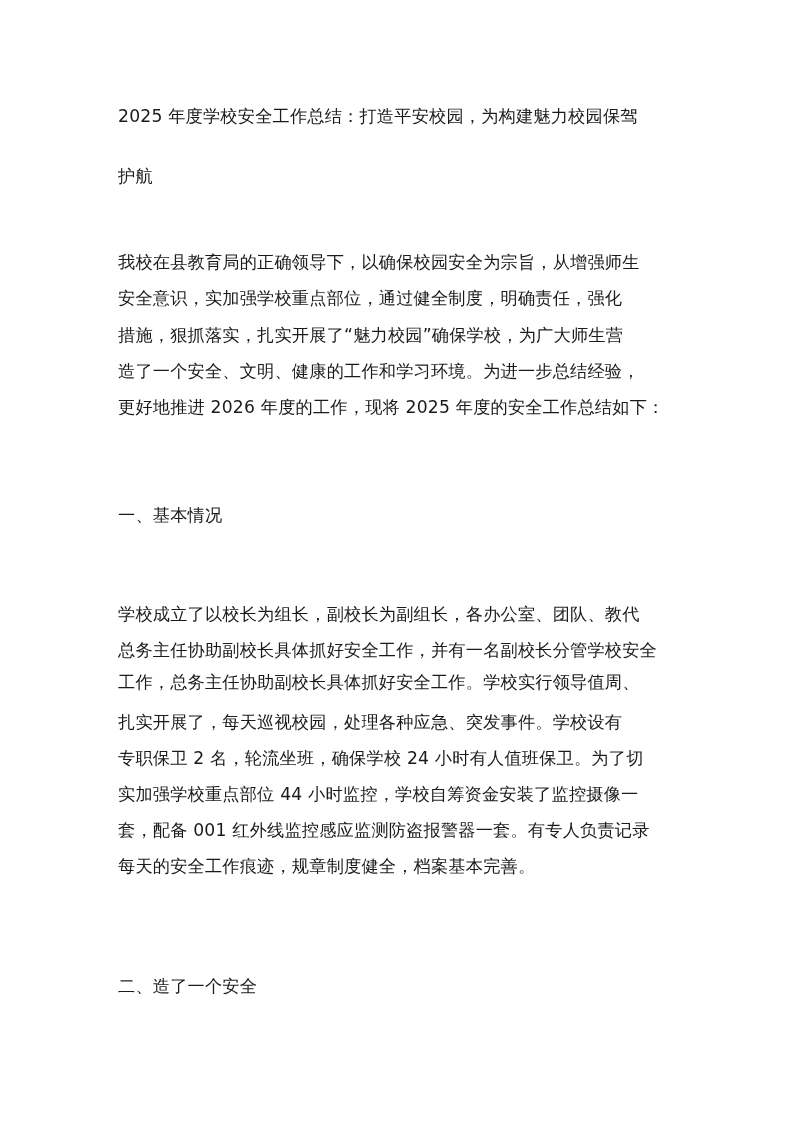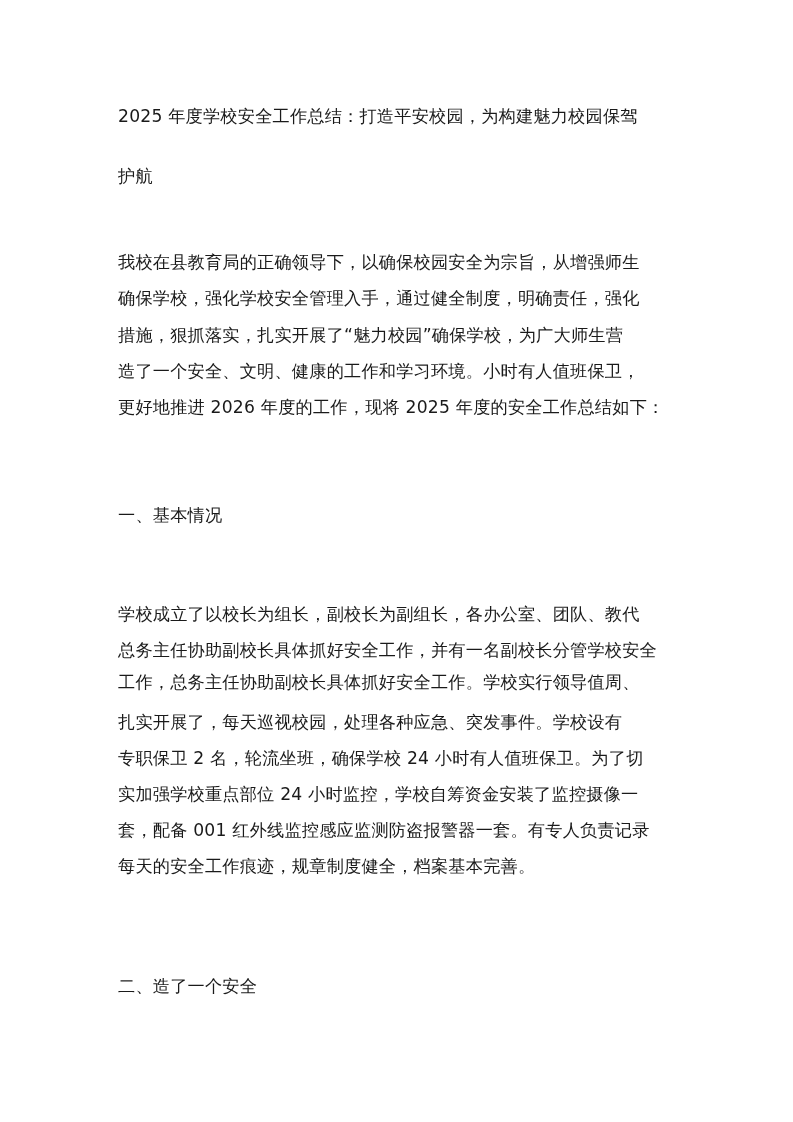--- a/index.html
+++ b/index.html
@@ -11,30 +11,30 @@
   .title2 { top: 142px; margin-top: 24px; }
 </style>
 </head>
 <body>
 
 <div class="page">
   <div class="line title">2025 年度学校安全工作总结：打造平安校园，为构建魅力校园保驾</div>
   <div class="line title2">护航</div>
 
   <div class="line" style="top:252px">我校在县教育局的正确领导下，以确保校园安全为宗旨，从增强师生</div>
-  <div class="line" style="top:288px">确保学校，强化学校安全管理入手，通过健全制度，明确责任，强化</div>
+  <div class="line" style="top:288px">安全意识，实加强学校重点部位，通过健全制度，明确责任，强化</div>
   <div class="line" style="top:325px">措施，狠抓落实，扎实开展了“魅力校园”确保学校，为广大师生营</div>
-  <div class="line" style="top:361px">造了一个安全、文明、健康的工作和学习环境。小时有人值班保卫，</div>
+  <div class="line" style="top:361px">造了一个安全、文明、健康的工作和学习环境。为进一步总结经验，</div>
   <div class="line" style="top:397px">更好地推进 2026 年度的工作，现将 2025 年度的安全工作总结如下：</div>
 
   <div class="line" style="top:505px">一、基本情况</div>
 
   <div class="line" style="top:604px">学校成立了以校长为组长，副校长为副组长，各办公室、团队、教代</div>
   <div class="line" style="top:640px">总务主任协助副校长具体抓好安全工作，并有一名副校长分管学校安全</div>
   <div class="line" style="top:672px">工作，总务主任协助副校长具体抓好安全工作。学校实行领导值周、</div>
   <div class="line" style="top:712px">扎实开展了，每天巡视校园，处理各种应急、突发事件。学校设有</div>
   <div class="line" style="top:748px">专职保卫 2 名，轮流坐班，确保学校 24 小时有人值班保卫。为了切</div>
-  <div class="line" style="top:784px">实加强学校重点部位 24 小时监控，学校自筹资金安装了监控摄像一</div>
+  <div class="line" style="top:784px">实加强学校重点部位 44 小时监控，学校自筹资金安装了监控摄像一</div>
   <div class="line" style="top:820px">套，配备 001 红外线监控感应监测防盗报警器一套。有专人负责记录</div>
   <div class="line" style="top:856px">每天的安全工作痕迹，规章制度健全，档案基本完善。</div>
 
   <div class="line" style="top:976px">二、造了一个安全</div>
 </div>
 
 </body></html>

